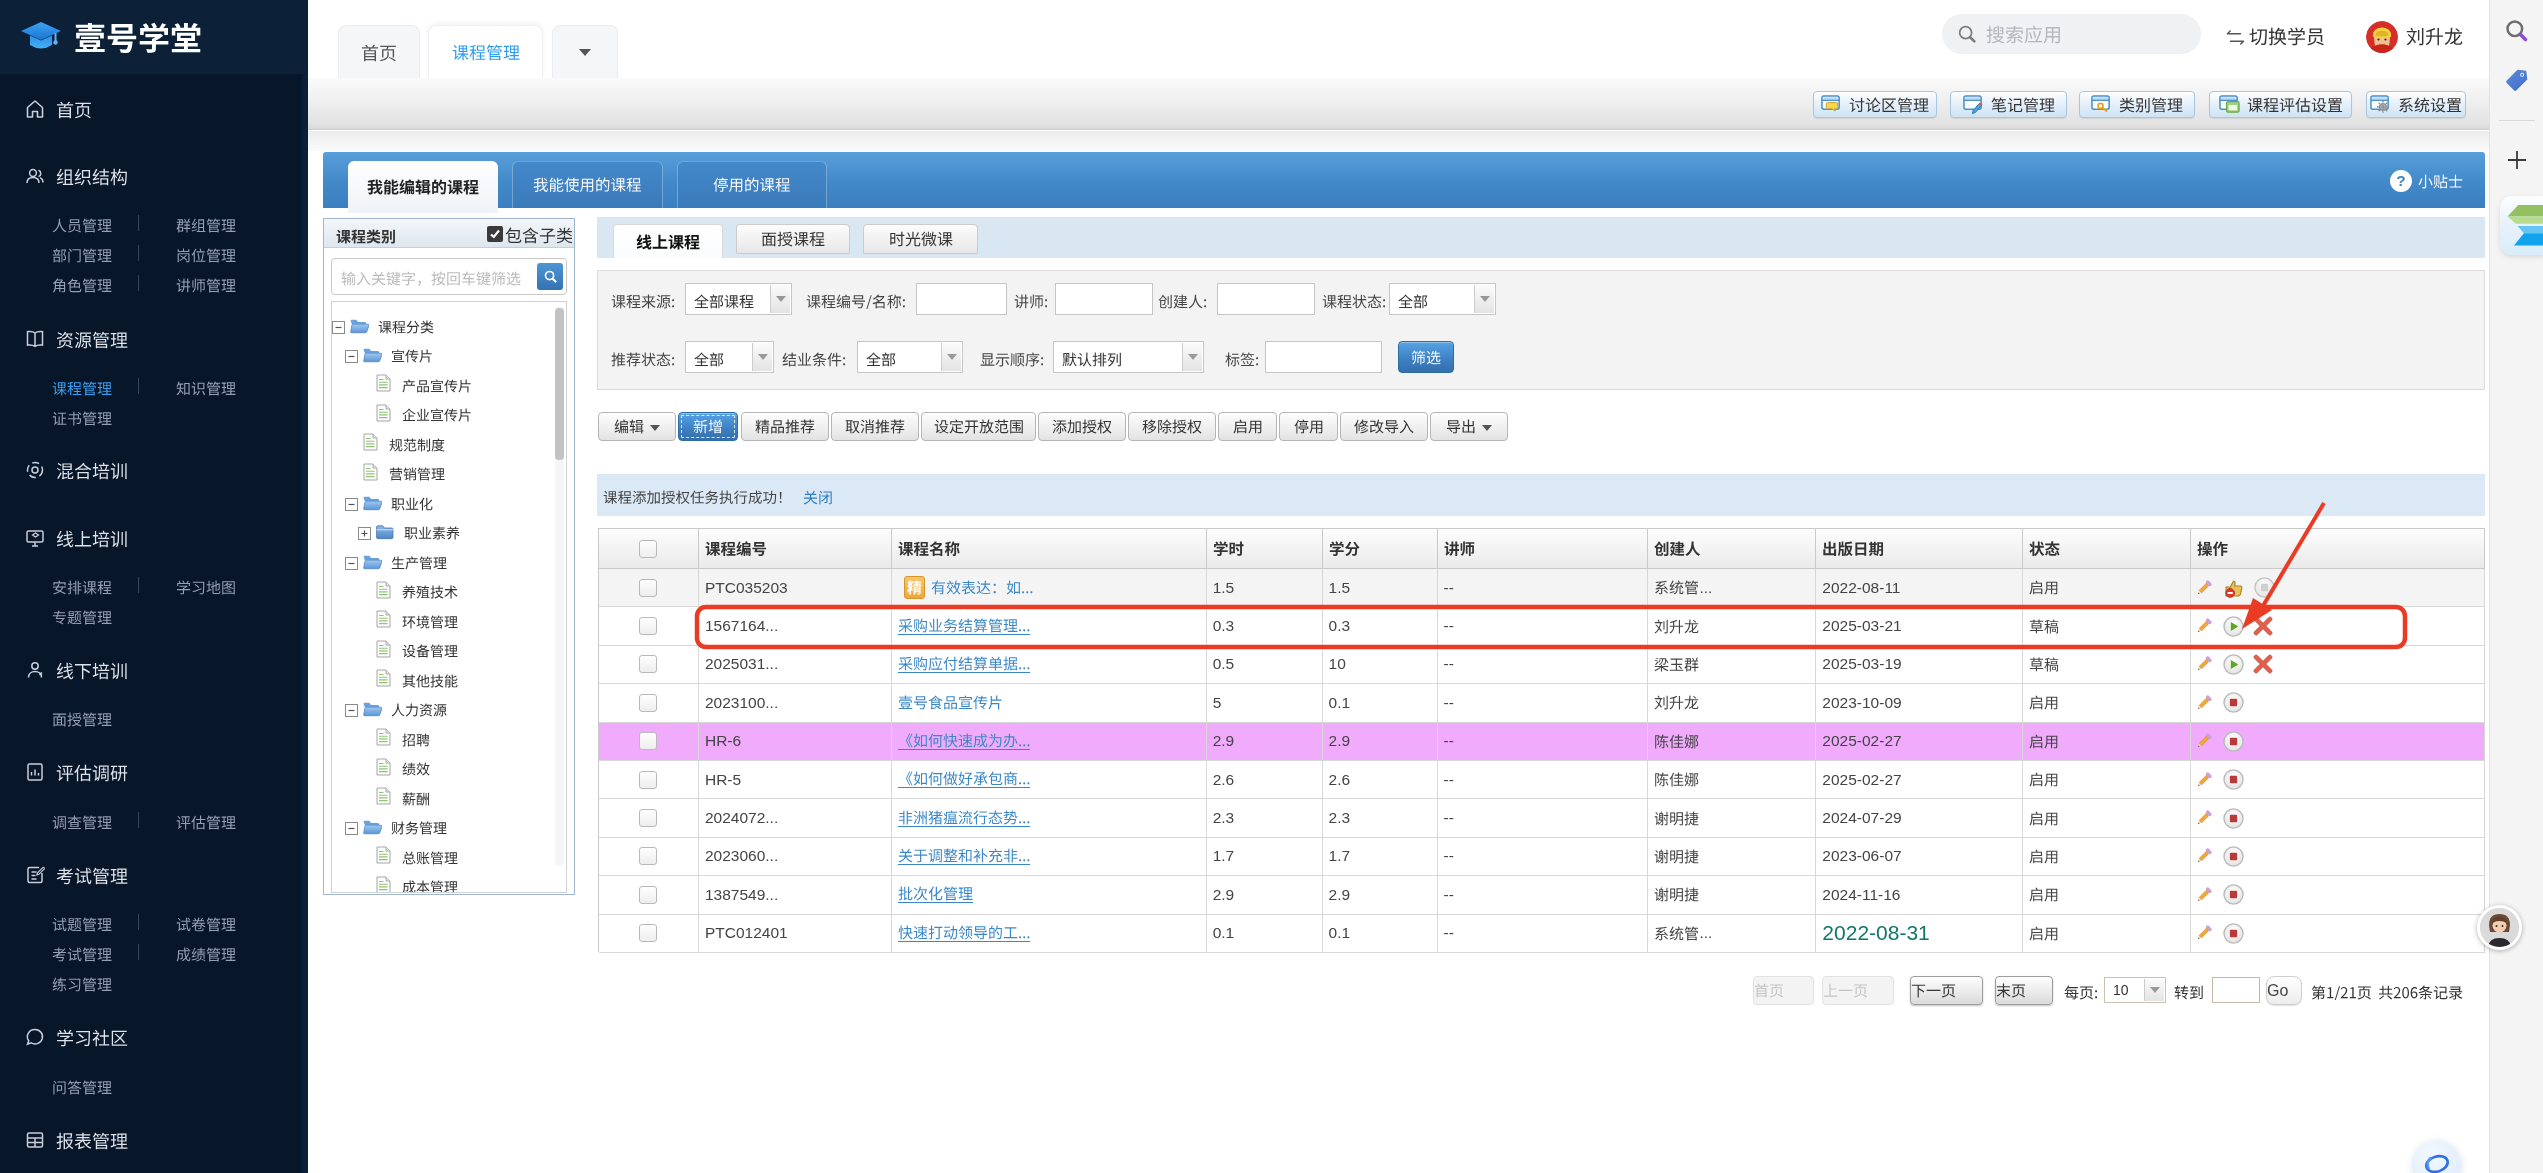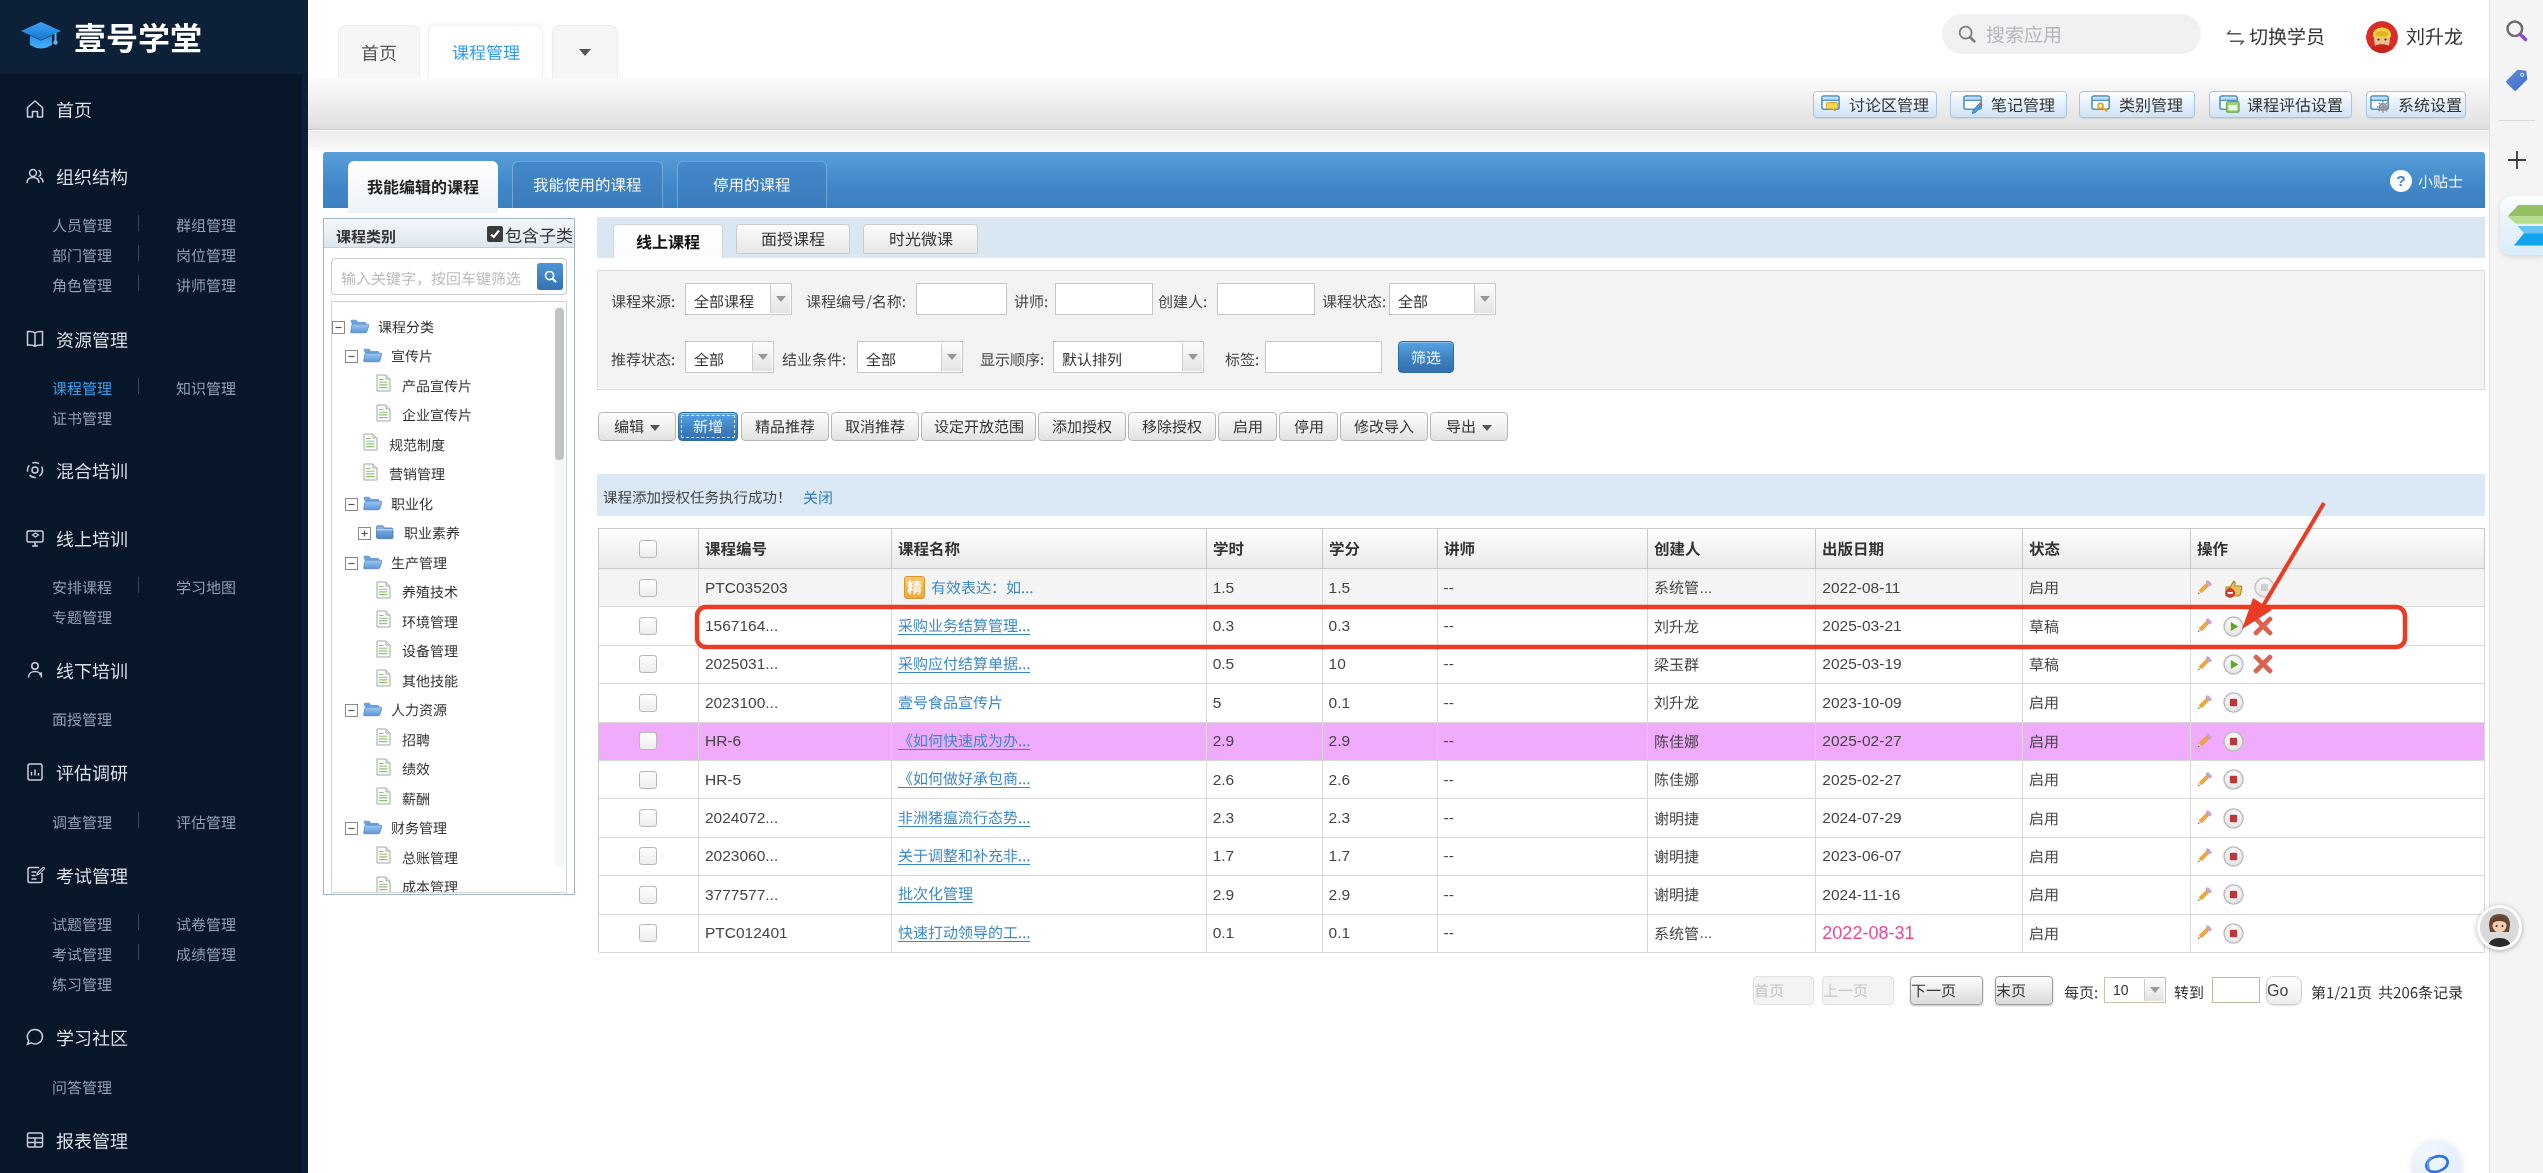--- a/index.html
+++ b/index.html
@@ -1992,21 +1992,21 @@
           <circle cx="11" cy="11" r="10" fill="url(#sg)" stroke="#b9b9b9" stroke-width="1.4"></circle>
           <rect x="7.2" y="7.2" width="7.6" height="7.6" rx="1" fill="#b83a3a"></rect>
         </svg>
       </div>
     </div>
     <div style="display:flex;height:38.4px;background:#fff;border-bottom:1px solid #d8d8d8">
       <div class="cell" style="width:100px;justify-content:center;padding-left:0">
         <span class="cb"></span>
       </div>
       <div class="cell" style="width:193px">
-        <span style="font-size:15.5px;color:#444">3777577...</span>
+        <span style="font-size:15.5px;color:#444">1387549...</span>
       </div>
       <div class="cell" style="width:315px">
         <span style="display:inline-flex;border-bottom:1px solid #3a87c8;padding-bottom:1px">
           <svg style="width:75.0px;height:15px;" viewBox="0 0 5000 1000" fill="#3a87c8">
             <use href="#r261"></use>
             <use href="#r262" x="1000"></use>
             <use href="#r130" x="2000"></use>
             <use href="#r12" x="3000"></use>
             <use href="#r13" x="4000"></use>
           </svg>
@@ -2091,21 +2091,21 @@
       </div>
       <div class="cell" style="width:168px">
         <svg style="width:45.0px;height:15px;" viewBox="0 0 3000 1000" fill="#444">
           <use href="#r82"></use>
           <use href="#r83" x="1000"></use>
           <use href="#r12" x="2000"></use>
         </svg>
         <span style="font-size:15.5px;color:#444">...</span>
       </div>
       <div class="cell" style="width:207px">
-        <span style="font-size:18px;color:#ec4899">2022-08-31</span>
+        <span style="font-size:21px;color:#0f766e">2022-08-31</span>
       </div>
       <div class="cell" style="width:168px">
         <svg style="width:30.0px;height:15px;" viewBox="0 0 2000 1000" fill="#444">
           <use href="#r198"></use>
           <use href="#r68" x="1000"></use>
         </svg>
       </div>
       <div class="cell" style="width:294px;gap:9px;padding-left:3px">
         <svg width="20" height="20" viewBox="0 0 22 22">
           <path d="M15 4.4 l2.6 2.6" stroke="#c9a0e0" stroke-width="3.8" stroke-linecap="round"></path>

